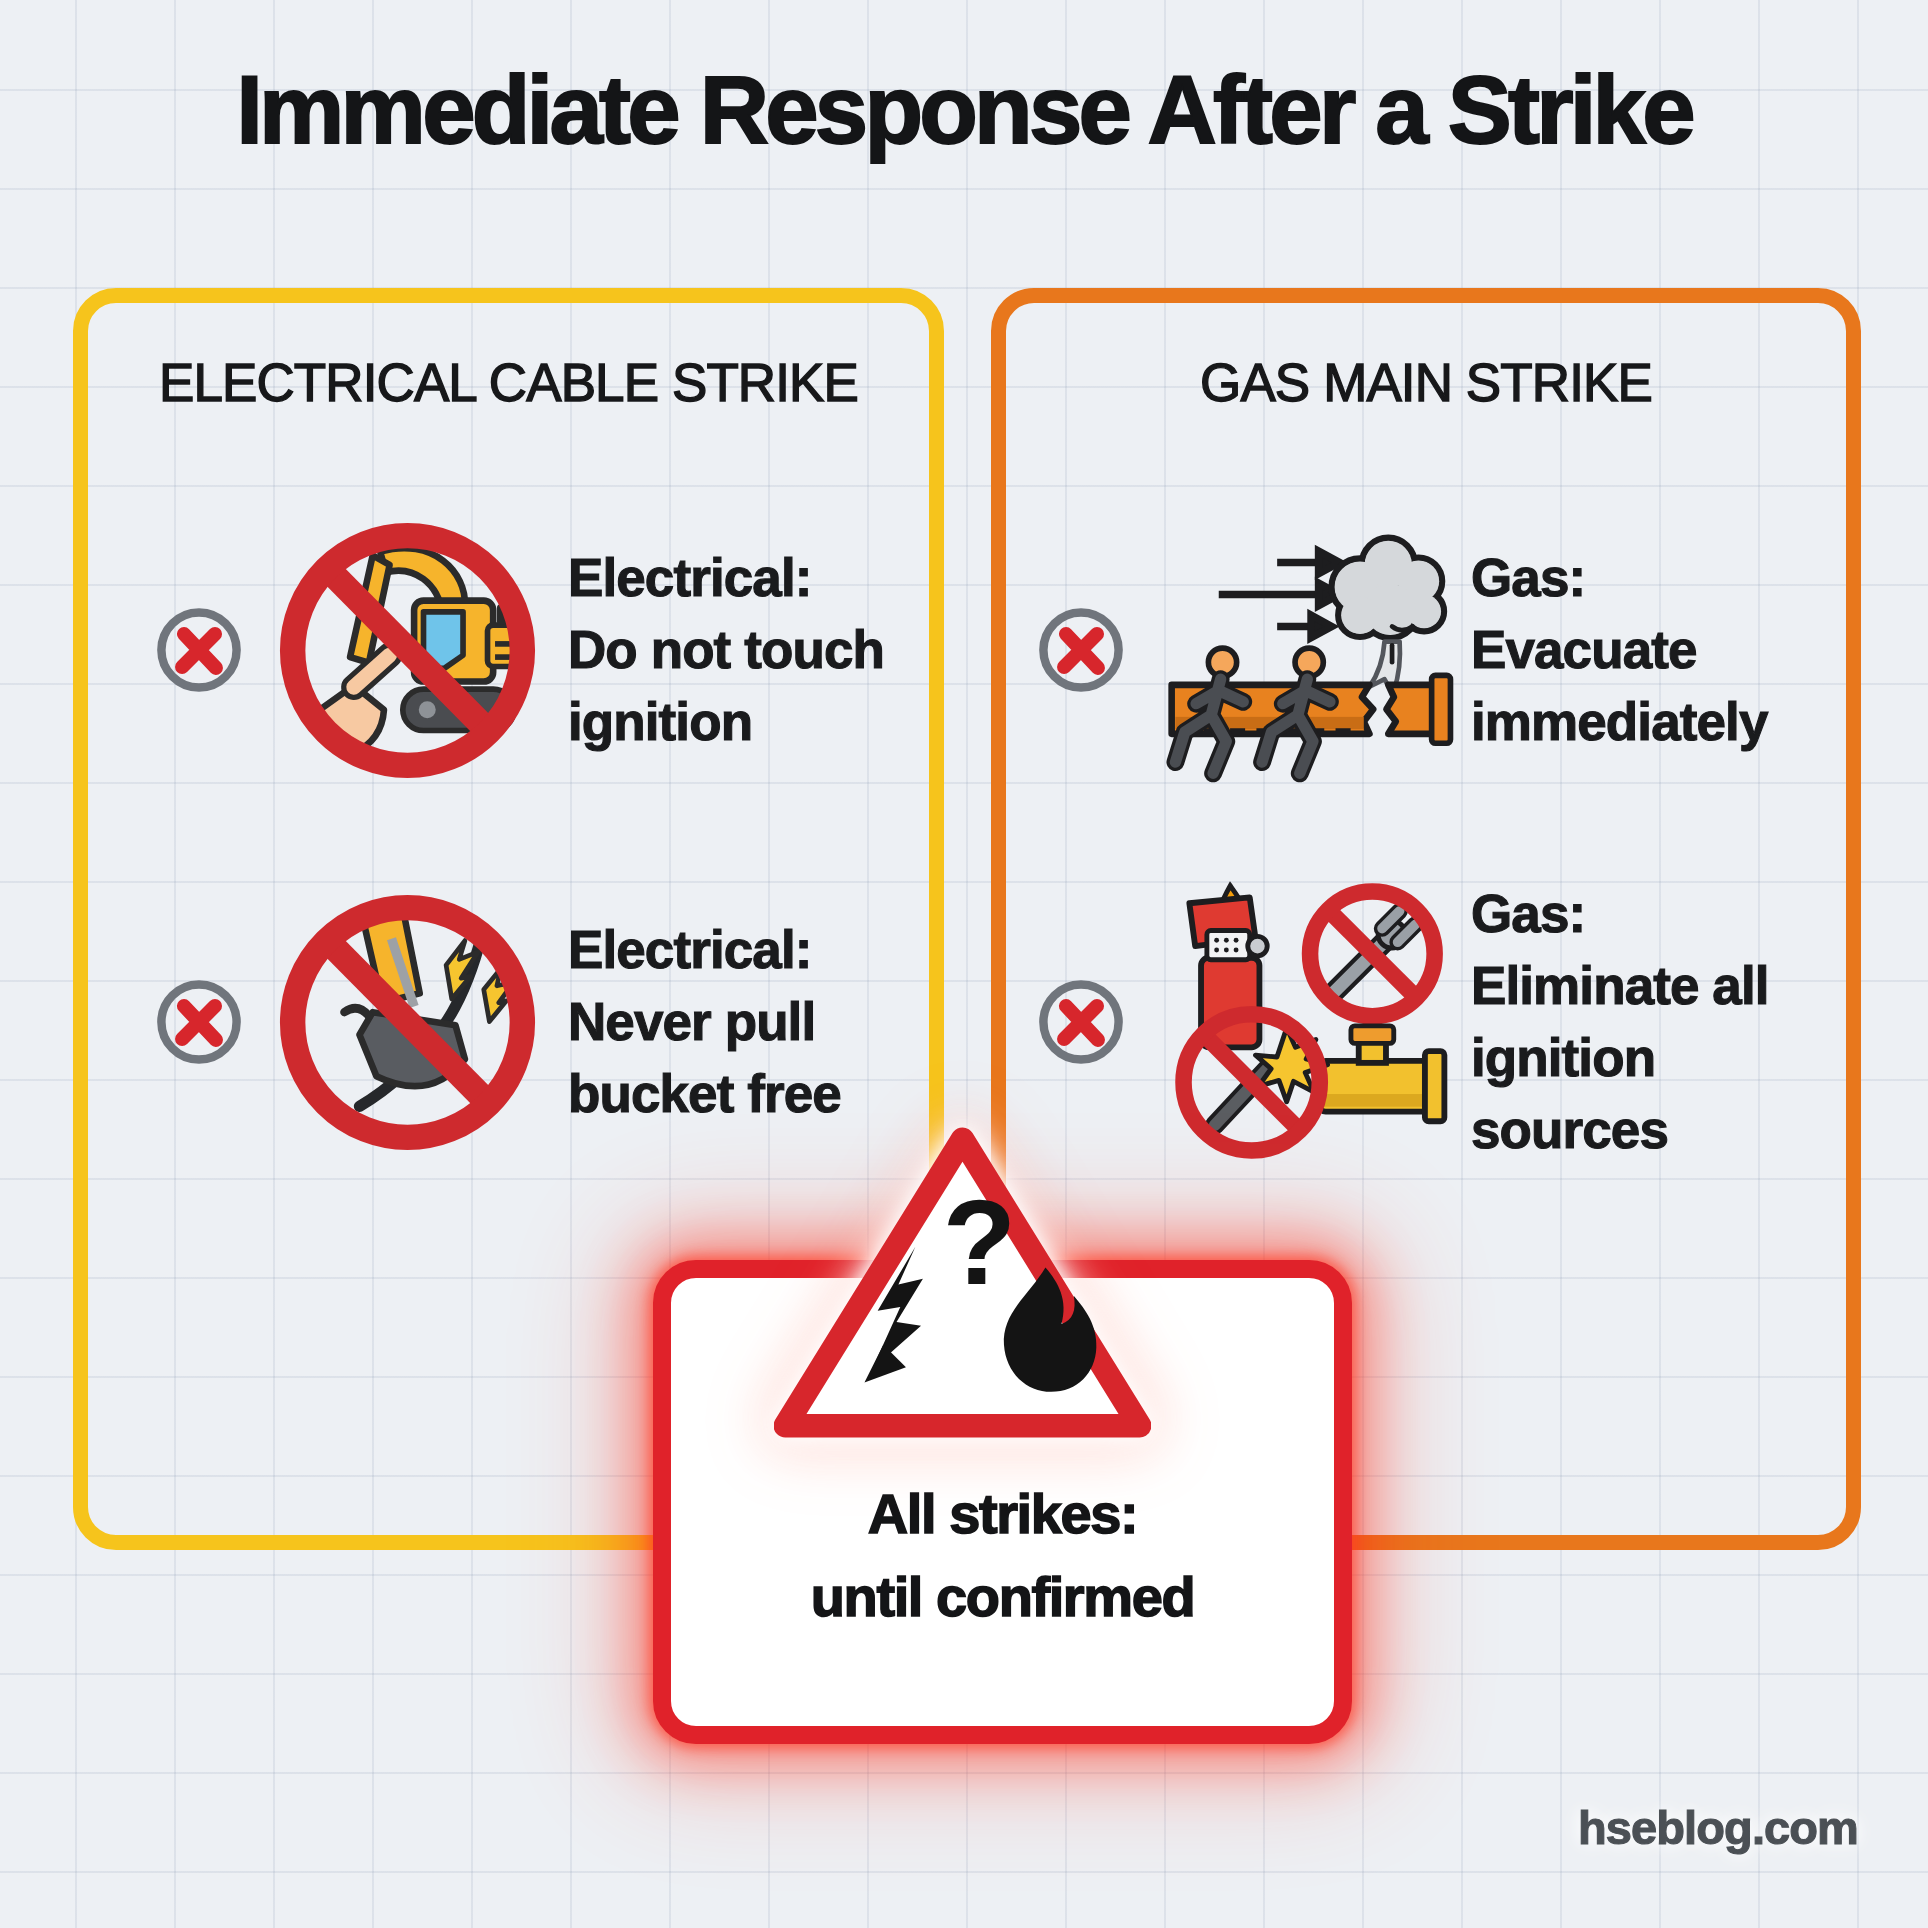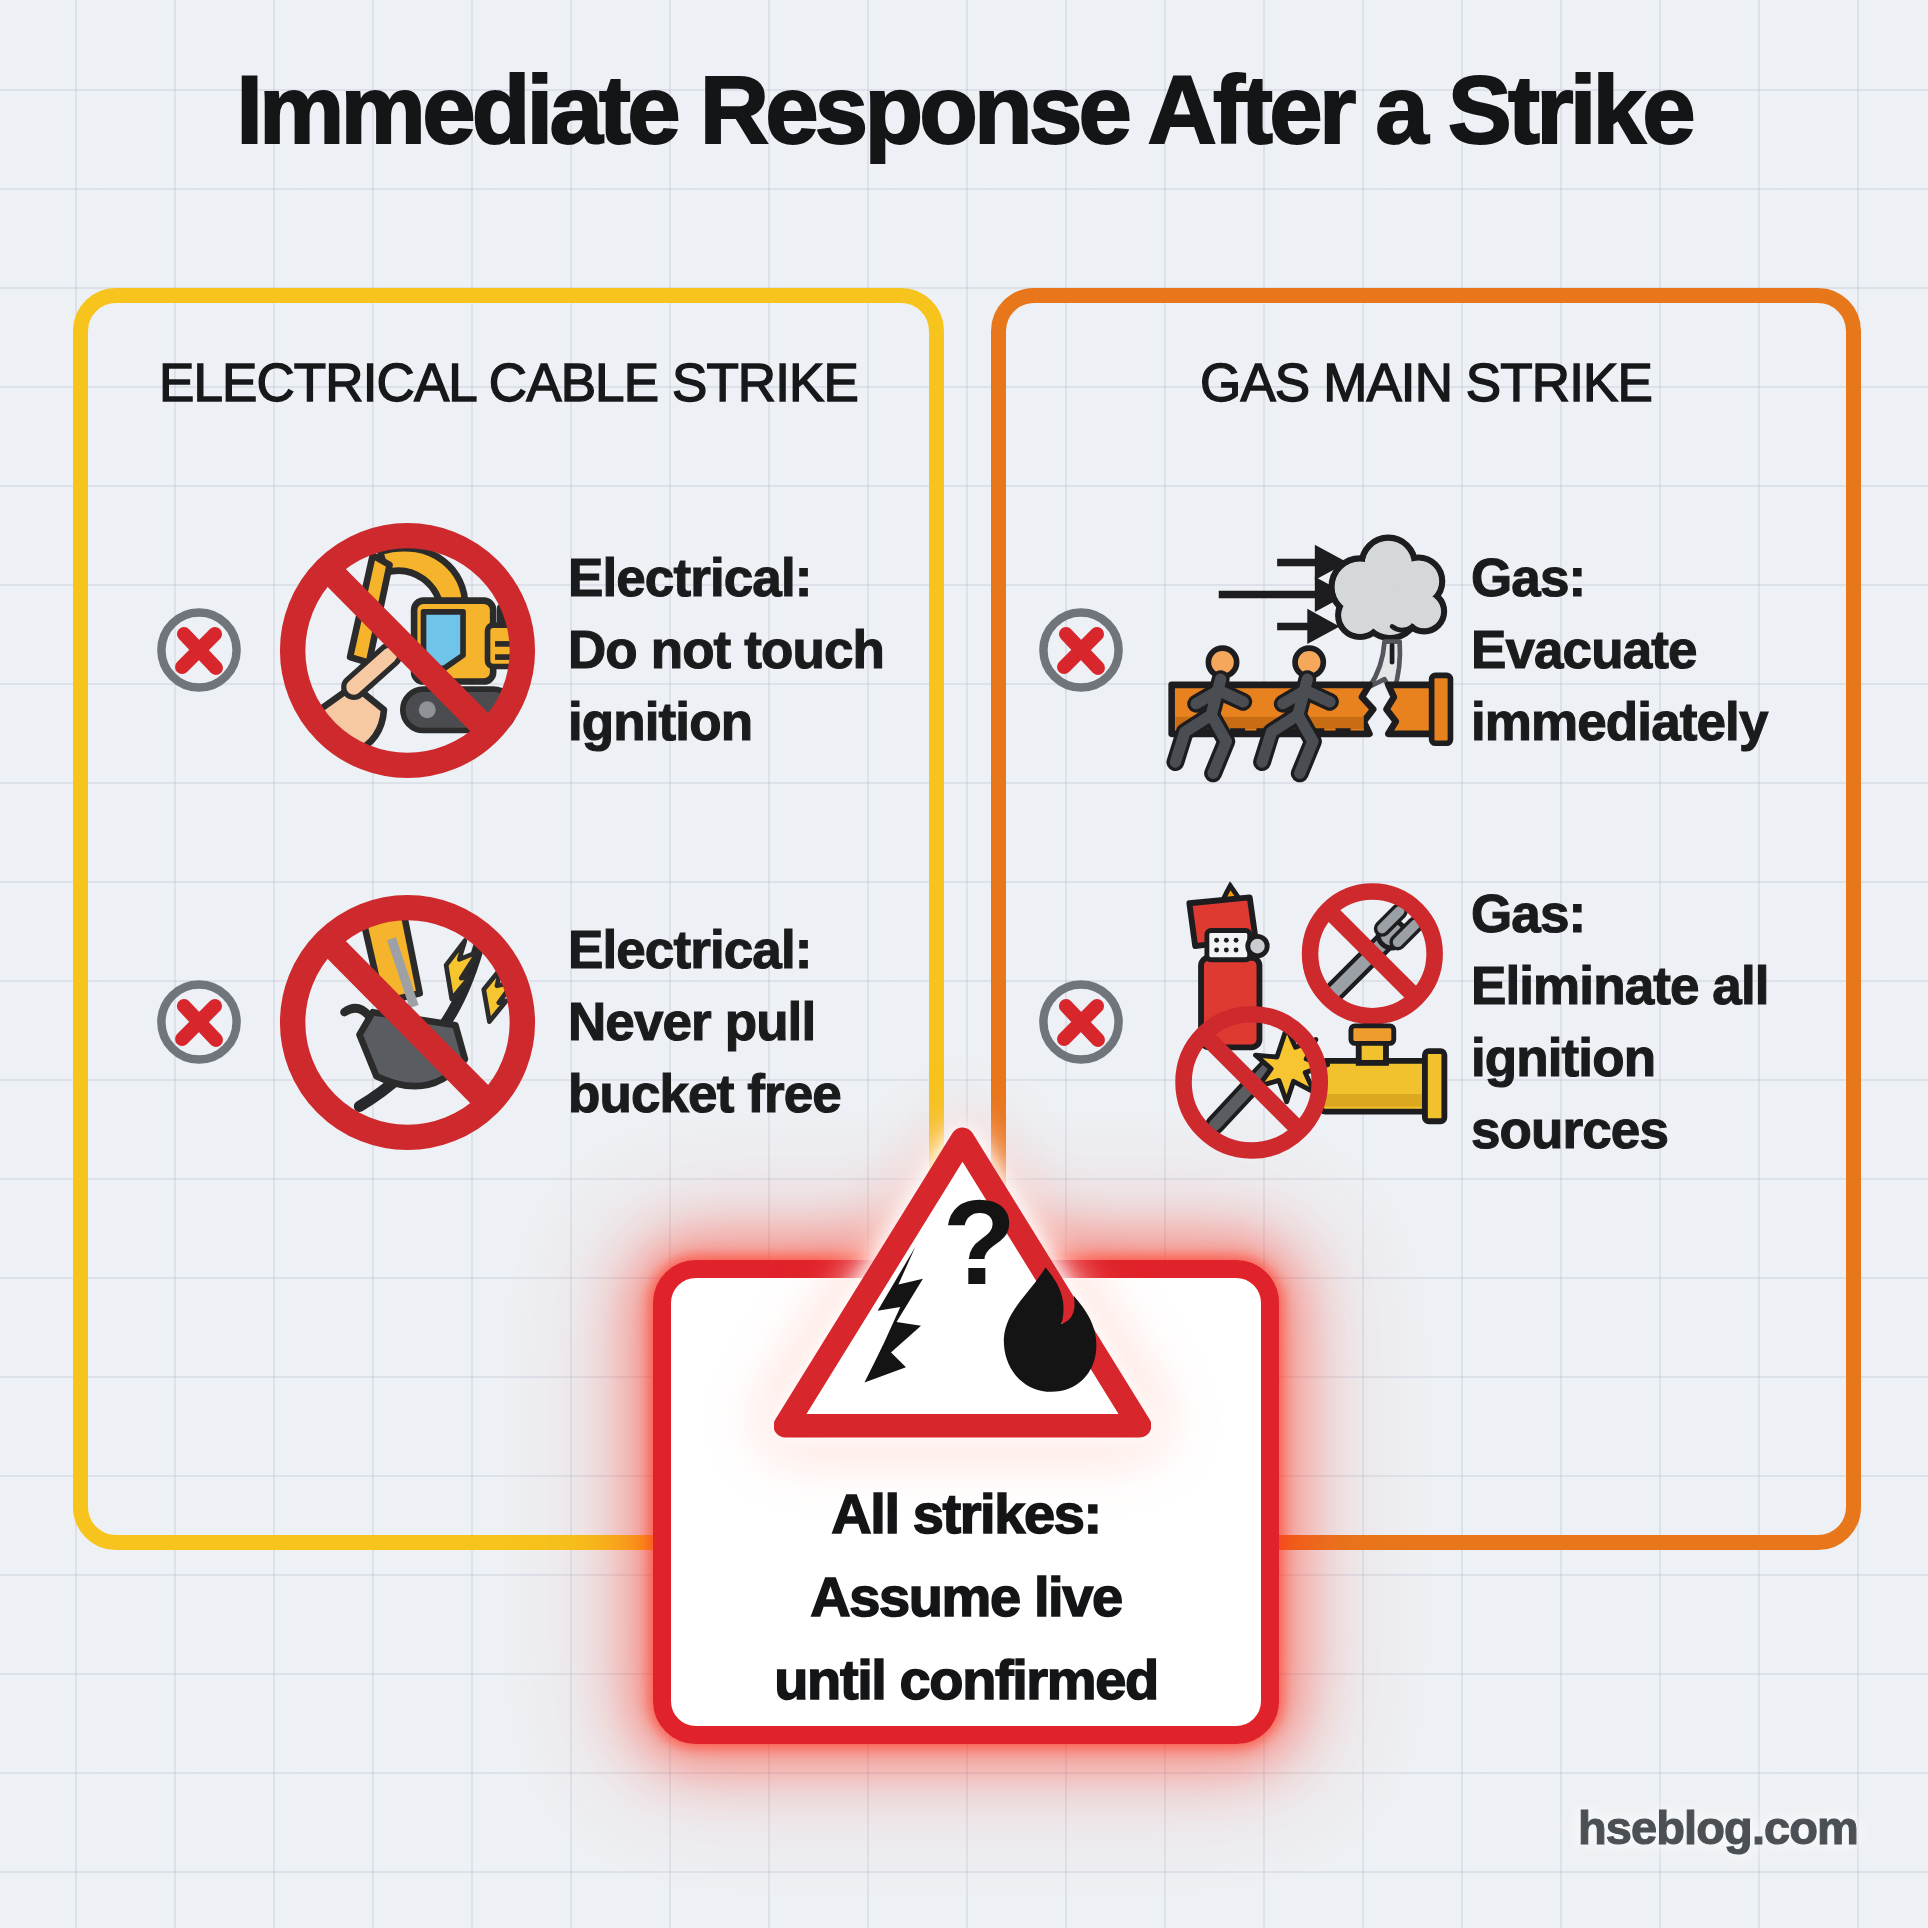--- a/index.html
+++ b/index.html
@@ -45,21 +45,21 @@
   .xmark{width:94px;height:94px;flex:0 0 auto;}
   .bigicon{flex:0 0 auto;}
   .panel-electrical .bigicon{width:273px;height:273px;margin-left:24.5px;margin-right:24.5px;}
   .panel-gas .bigicon{width:292px;height:292px;margin-left:38px;margin-right:13px;}
   .lines{display:flex;flex-direction:column;justify-content:center;}
   .lines div{
     font-size:53px;line-height:72px;font-weight:bold;letter-spacing:-0.9px;
     color:#1a1b1d;-webkit-text-stroke:1.1px #1a1b1d;white-space:nowrap;
   }
   .callout{
-    position:absolute;left:653px;top:1260px;width:626px;height:484px;
+    position:absolute;left:653px;top:1260px;width:699px;height:484px;
     box-sizing:border-box;background:#ffffff;
     border:18px solid #E0222A;border-radius:43px;z-index:5;
     box-shadow:0 0 13px 3.8px rgba(255,60,40,.65),
                0 0 52px 21px rgba(255,40,22,.42),
                0 0 104px 42px rgba(255,70,45,.22);
   }
   .callout-lines{position:absolute;top:194px;left:0;width:100%;text-align:center;}
   .callout-lines div{
     font-size:56px;line-height:83px;font-weight:bold;letter-spacing:-1.4px;
     color:#141517;-webkit-text-stroke:1.5px #141517;
@@ -241,21 +241,20 @@
         <div>Eliminate all</div>
         <div>ignition</div>
         <div>sources</div>
       </div>
     </div>
   </section>
 
   <div class="callout">
     <div class="callout-lines">
       <div>All strikes:</div>
-      <div>Assume live</div>
       <div>until confirmed</div>
     </div>
   </div>
 
   <svg class="triangle" viewBox="0 0 400 332">
     <path d="M200 14 L388 318 L12 318 Z" fill="#ffffff" stroke="#D7262C" stroke-width="25" stroke-linejoin="round"></path>
     <text x="218" y="168" text-anchor="middle" font-size="128" font-weight="bold" fill="#141414" font-family="Liberation Sans, sans-serif">?</text>
     <polygon points="150,128 110,196 134,192 104,258 156,212 130,208 158,162 132,168" fill="#141414"></polygon>
     <polygon points="96,272 140,256 116,232" fill="#141414"></polygon>
     <path d="M288 150 c-18 30 -46 48 -44 82 c2 30 24 50 50 50 c28 0 47 -20 48 -47 c1 -23 -11 -40 -24 -55 c3 15 -1 26 -13 30 c7 -25 -3 -44 -17 -60 z" fill="#141414"></path>

